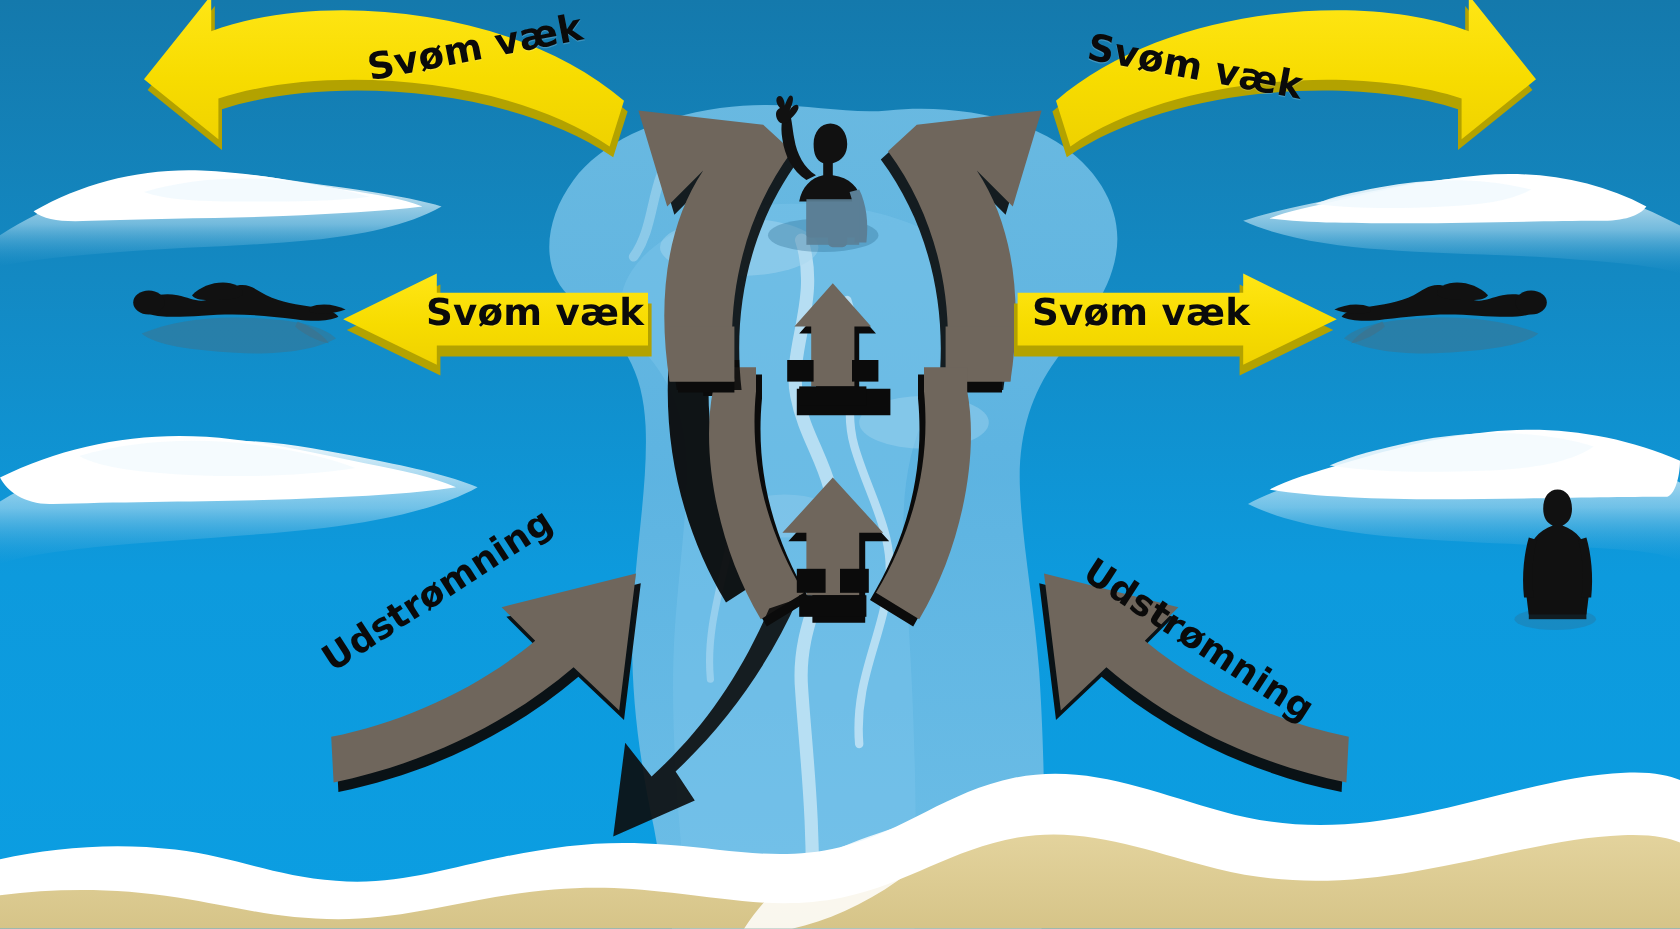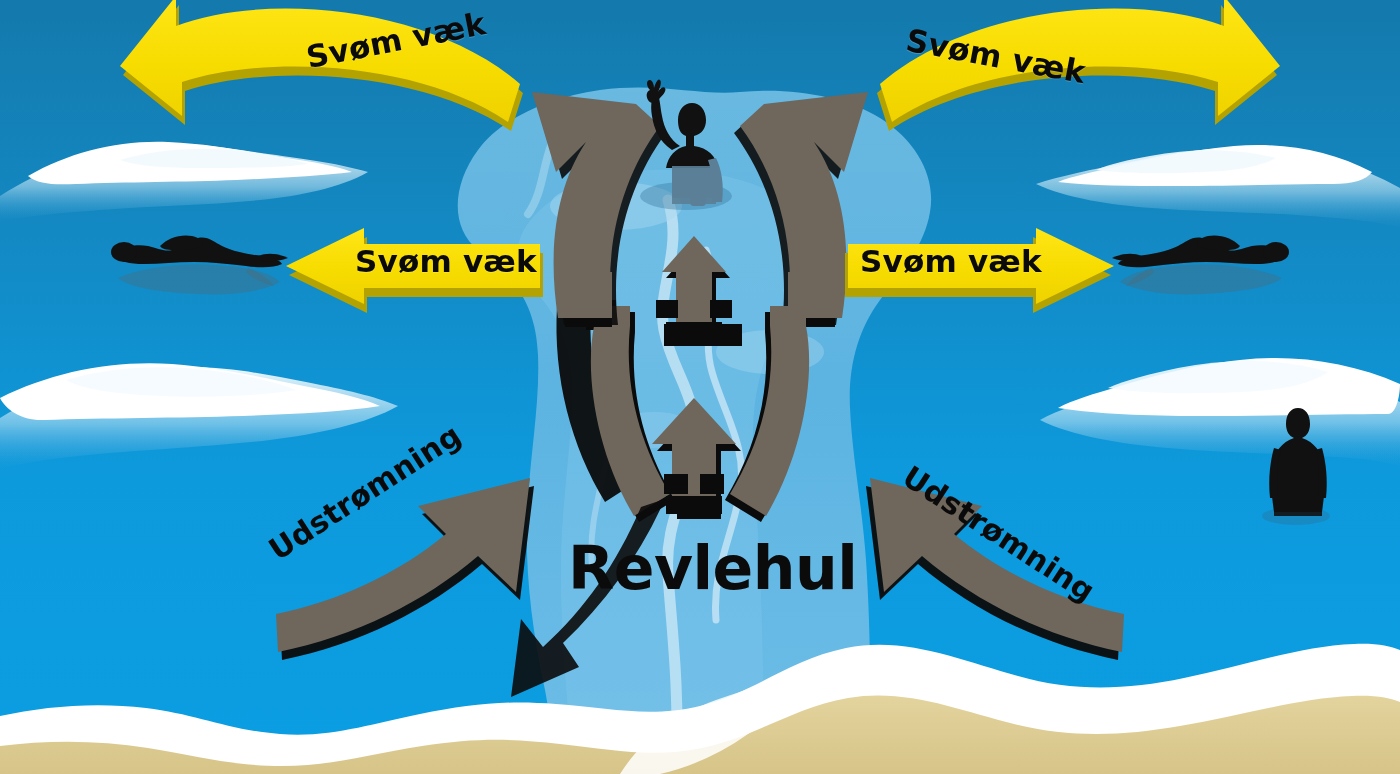--- a/index.html
+++ b/index.html
@@ -377,15 +377,14 @@
   <div class="lbl swim-lbl" id="lbl-swim-tr">Svøm væk</div>
 
   <div class="lbl swim-lbl" id="lbl-swim-ml">Svøm væk</div>
 
   <div class="lbl swim-lbl" id="lbl-swim-mr">Svøm væk</div>
 
   <div class="lbl out-lbl" id="lbl-out-l">Udstrømning</div>
 
   <div class="lbl out-lbl" id="lbl-out-r">Udstrømning</div>
 
-  <div class="lbl" id="lbl-title">Revlehul</div>
 
 </div>
 
 </body></html>

